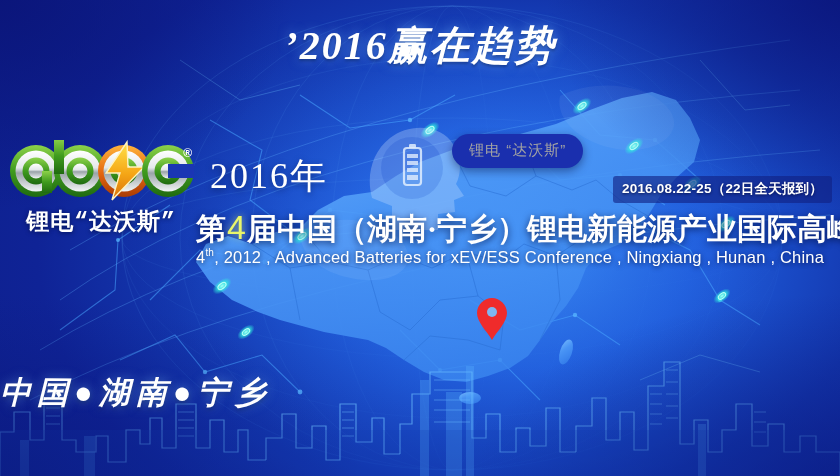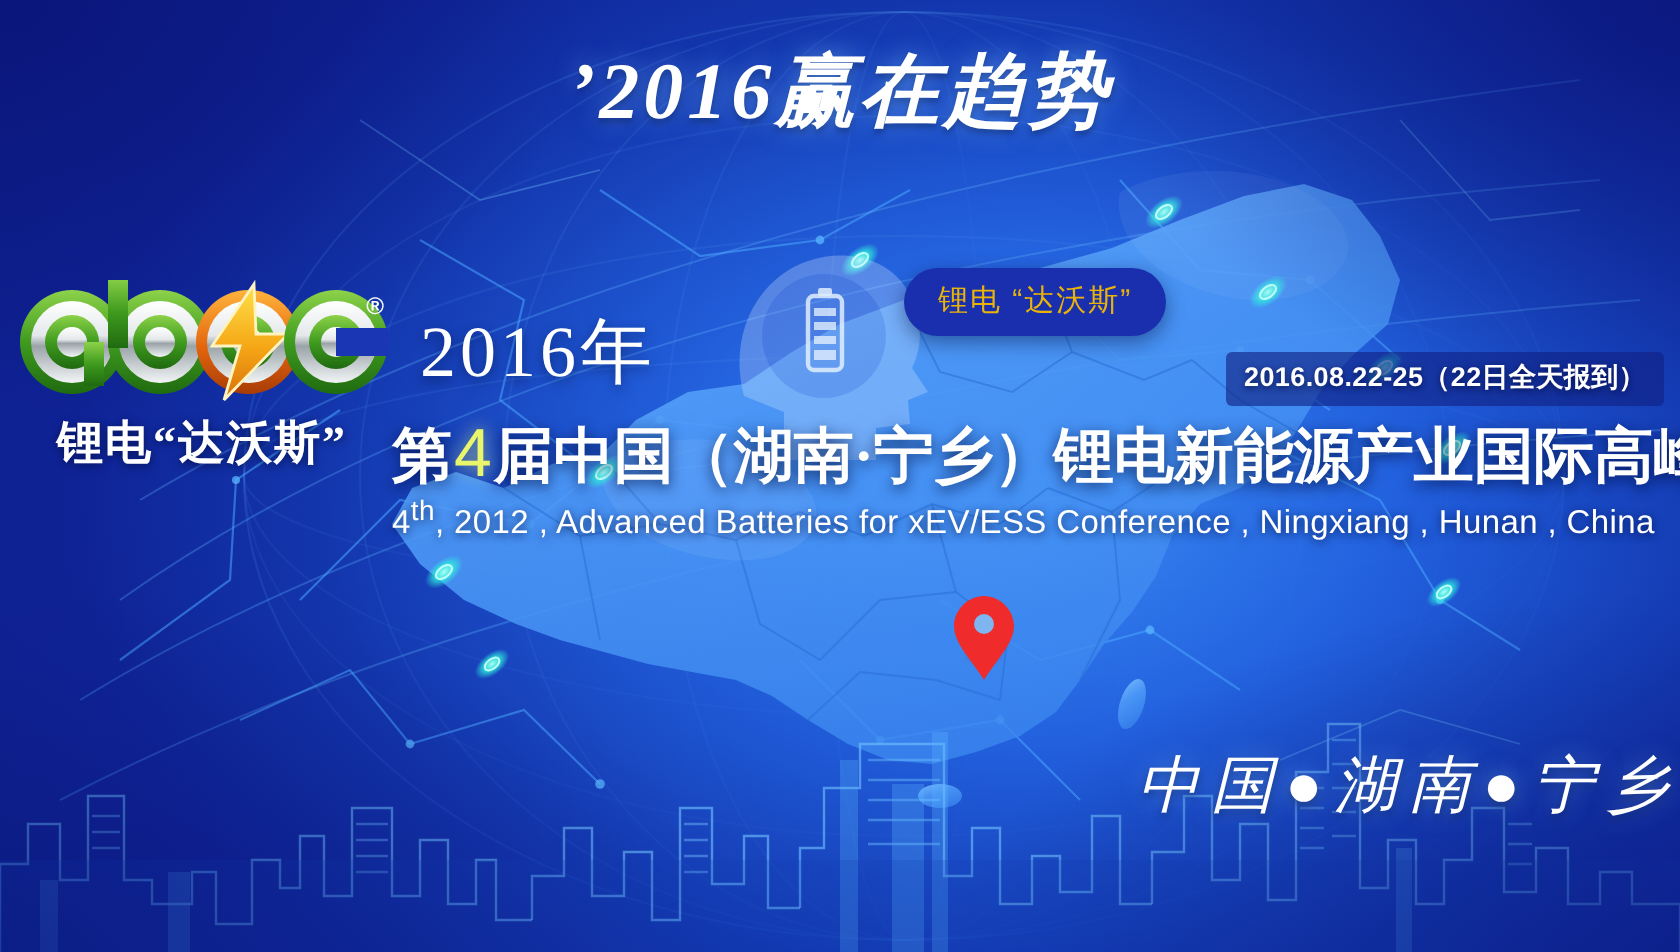--- a/index.html
+++ b/index.html
@@ -58,21 +58,21 @@
     position:absolute; right:2px; top:6px;
     color:#ffffff; font-size:12px; font-weight:700;
     font-family:"Liberation Sans", sans-serif;
   }
   .logo-sub {
     margin-top:4px;
     color:#ffffff;
     font-size:23px;
     font-weight:700;
     letter-spacing:1px;
-    font-family:Liberation Serif, serif;
+    font-family:Liberation Mono, monospace;
     text-shadow:0 1px 4px rgba(0,15,70,.8);
     white-space:nowrap;
   }
 
   .year-line {
     position:absolute; left:210px; top:152px;
     font-size:36px;
     font-weight:300;
     color:#ffffff;
     letter-spacing:2px;
@@ -102,54 +102,54 @@
 
   .sub-title-en {
     position:absolute; left:196px; top:247px;
     font-size:16.5px;
     font-weight:400;
     color:#ffffff;
     letter-spacing:.2px;
     white-space:nowrap;
     text-shadow:0 1px 5px rgba(2,15,65,.8);
   }
-  .sub-title-en sup { font-size:14px; vertical-align:super;margin-top:37px; }
+  .sub-title-en sup { font-size:10px; vertical-align:super;margin-top:37px; }
 
   .date-badge {
     position:absolute; right:8px; top:176px;
     background:rgba(16,32,130,.62);
     border-radius:3px;
     padding:4px 9px 5px;
     color:#ffffff;
     font-size:13.5px;
     font-weight:700;
     letter-spacing:.2px;
     white-space:nowrap;
     text-shadow:0 1px 3px rgba(0,10,60,.8);
   }
 
   .bubble {
     position:absolute; left:452px; top:134px;
     background:#1a2fae;
     border-radius:22px;
     padding:7px 17px 8px;
-    color:#eab308;
+    color:#a3a3a3;
     font-size:15px;
     font-weight:400;
     letter-spacing:1px;
     white-space:nowrap;
     box-shadow:0 3px 10px rgba(0,8,55,.45);
   }
 
   .bottom-city {
     position:absolute; left:0; right:0; top:372px;
-    text-align:right;
+    text-align:left;
     font-family:"Liberation Serif", serif;
     font-size:31px;
-    font-weight:400;
+    font-weight:700;
     font-style:italic;
     letter-spacing:6px;
     color:#ffffff;
     text-shadow:0 0 11px rgba(130,195,255,.5), 0 2px 4px rgba(0,18,75,.6);
     white-space:nowrap;
   }
 </style>
 </head>
 <body>
 

